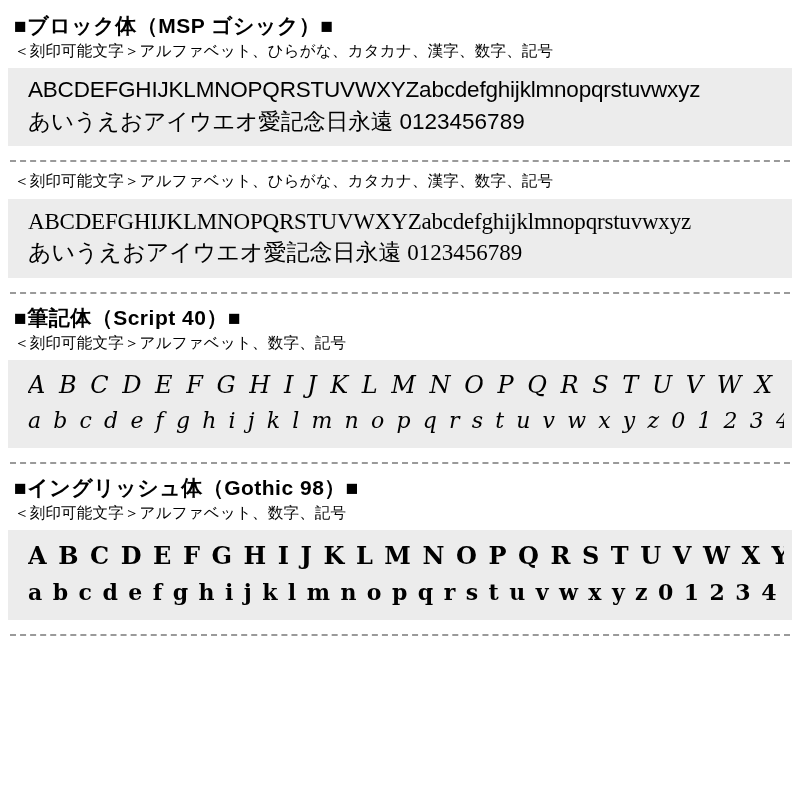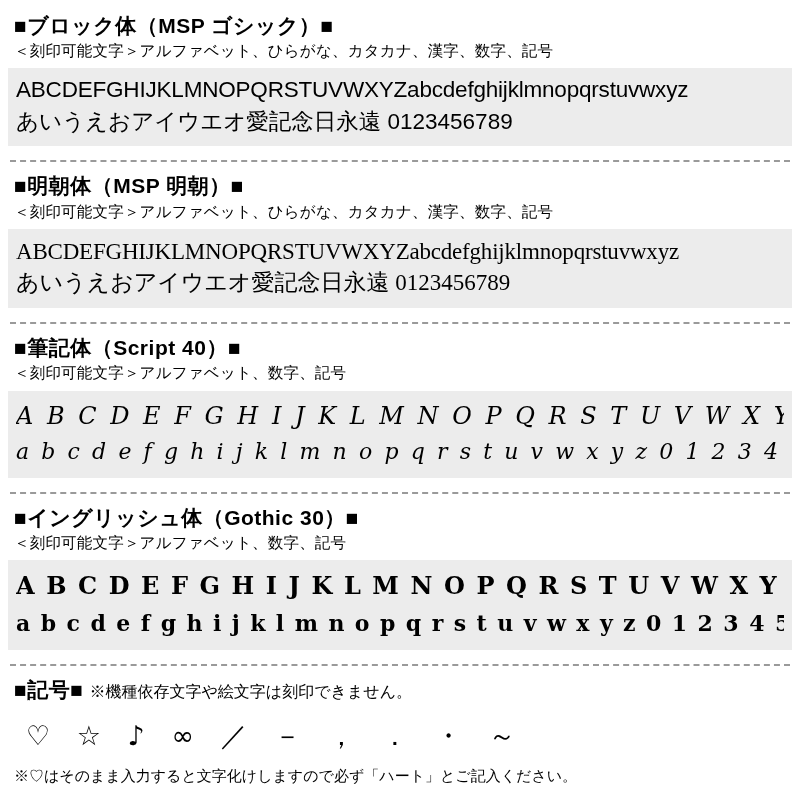--- a/index.html
+++ b/index.html
@@ -33,21 +33,21 @@
   }
   .sec-sub {
     font-size: 15.5px;
     line-height: 1.3;
     margin: 0 0 6px 6px;
     letter-spacing: 0.2px;
     font-family: Liberation Mono, monospace;
   }
   .sample {
     background: #ececec;
-    padding: 7px 8px 9px 8px;
+    padding: 7px 8px 9px 20px;
     margin: 0 0 0 0;
     box-sizing: border-box;
   }
   .sample .line {
     white-space: nowrap;
     overflow: hidden;
   }
   
   .s-block .line1 {
     font-family: "Liberation Sans", sans-serif;
@@ -142,21 +142,20 @@
     <div class="sec-sub">＜刻印可能文字＞アルファベット、ひらがな、カタカナ、漢字、数字、記号</div>
     <div class="sample s-block">
       <div class="line line1">ABCDEFGHIJKLMNOPQRSTUVWXYZabcdefghijklmnopqrstuvwxyz</div>
       <div class="line line2">あいうえおアイウエオ愛記念日永遠 0123456789</div>
     </div>
   </div>
 
   <hr class="divider">
 
   <div class="section">
-    <div class="sec-title">■明朝体（MSP 明朝）■</div>
     <div class="sec-sub">＜刻印可能文字＞アルファベット、ひらがな、カタカナ、漢字、数字、記号</div>
     <div class="sample s-mincho">
       <div class="line line1">ABCDEFGHIJKLMNOPQRSTUVWXYZabcdefghijklmnopqrstuvwxyz</div>
       <div class="line line2">あいうえおアイウエオ愛記念日永遠 0123456789</div>
     </div>
   </div>
 
   <hr class="divider">
 
   <div class="section">
@@ -164,32 +163,24 @@
     <div class="sec-sub">＜刻印可能文字＞アルファベット、数字、記号</div>
     <div class="sample s-script">
       <div class="line line1">A B C D E F G H I J K L M N O P Q R S T U V W X Y Z</div>
       <div class="line line2">a b c d e f g h i j k l m n o p q r s t u v w x y z 0 1 2 3 4 5 6 7 8 9</div>
     </div>
   </div>
 
   <hr class="divider">
 
   <div class="section">
-    <div class="sec-title">■イングリッシュ体（Gothic 30）■</div>
+    <div class="sec-title">■イングリッシュ体（Gothic 98）■</div>
     <div class="sec-sub">＜刻印可能文字＞アルファベット、数字、記号</div>
     <div class="sample s-gothic">
       <div class="line line1">A B C D E F G H I J K L M N O P Q R S T U V W X Y Z</div>
       <div class="line line2">a b c d e f g h i j k l m n o p q r s t u v w x y z 0 1 2 3 4 5 6 7 8 9</div>
     </div>
   </div>
 
   <hr class="divider">
 
-  <div class="section">
-    <div class="sym-title-wrap">
-      <span class="sym-title">■記号■</span>
-      <span class="sym-caution">※機種依存文字や絵文字は刻印できません。</span>
-    </div>
-    <div class="symbols-row">♡ ☆ ♪ ∞ ／ － ， ． ・ ～</div>
-    <div class="note">※♡はそのまま入力すると文字化けしますので必ず「ハート」とご記入ください。</div>
-  </div>
 
 </div>
 
 </body></html>

